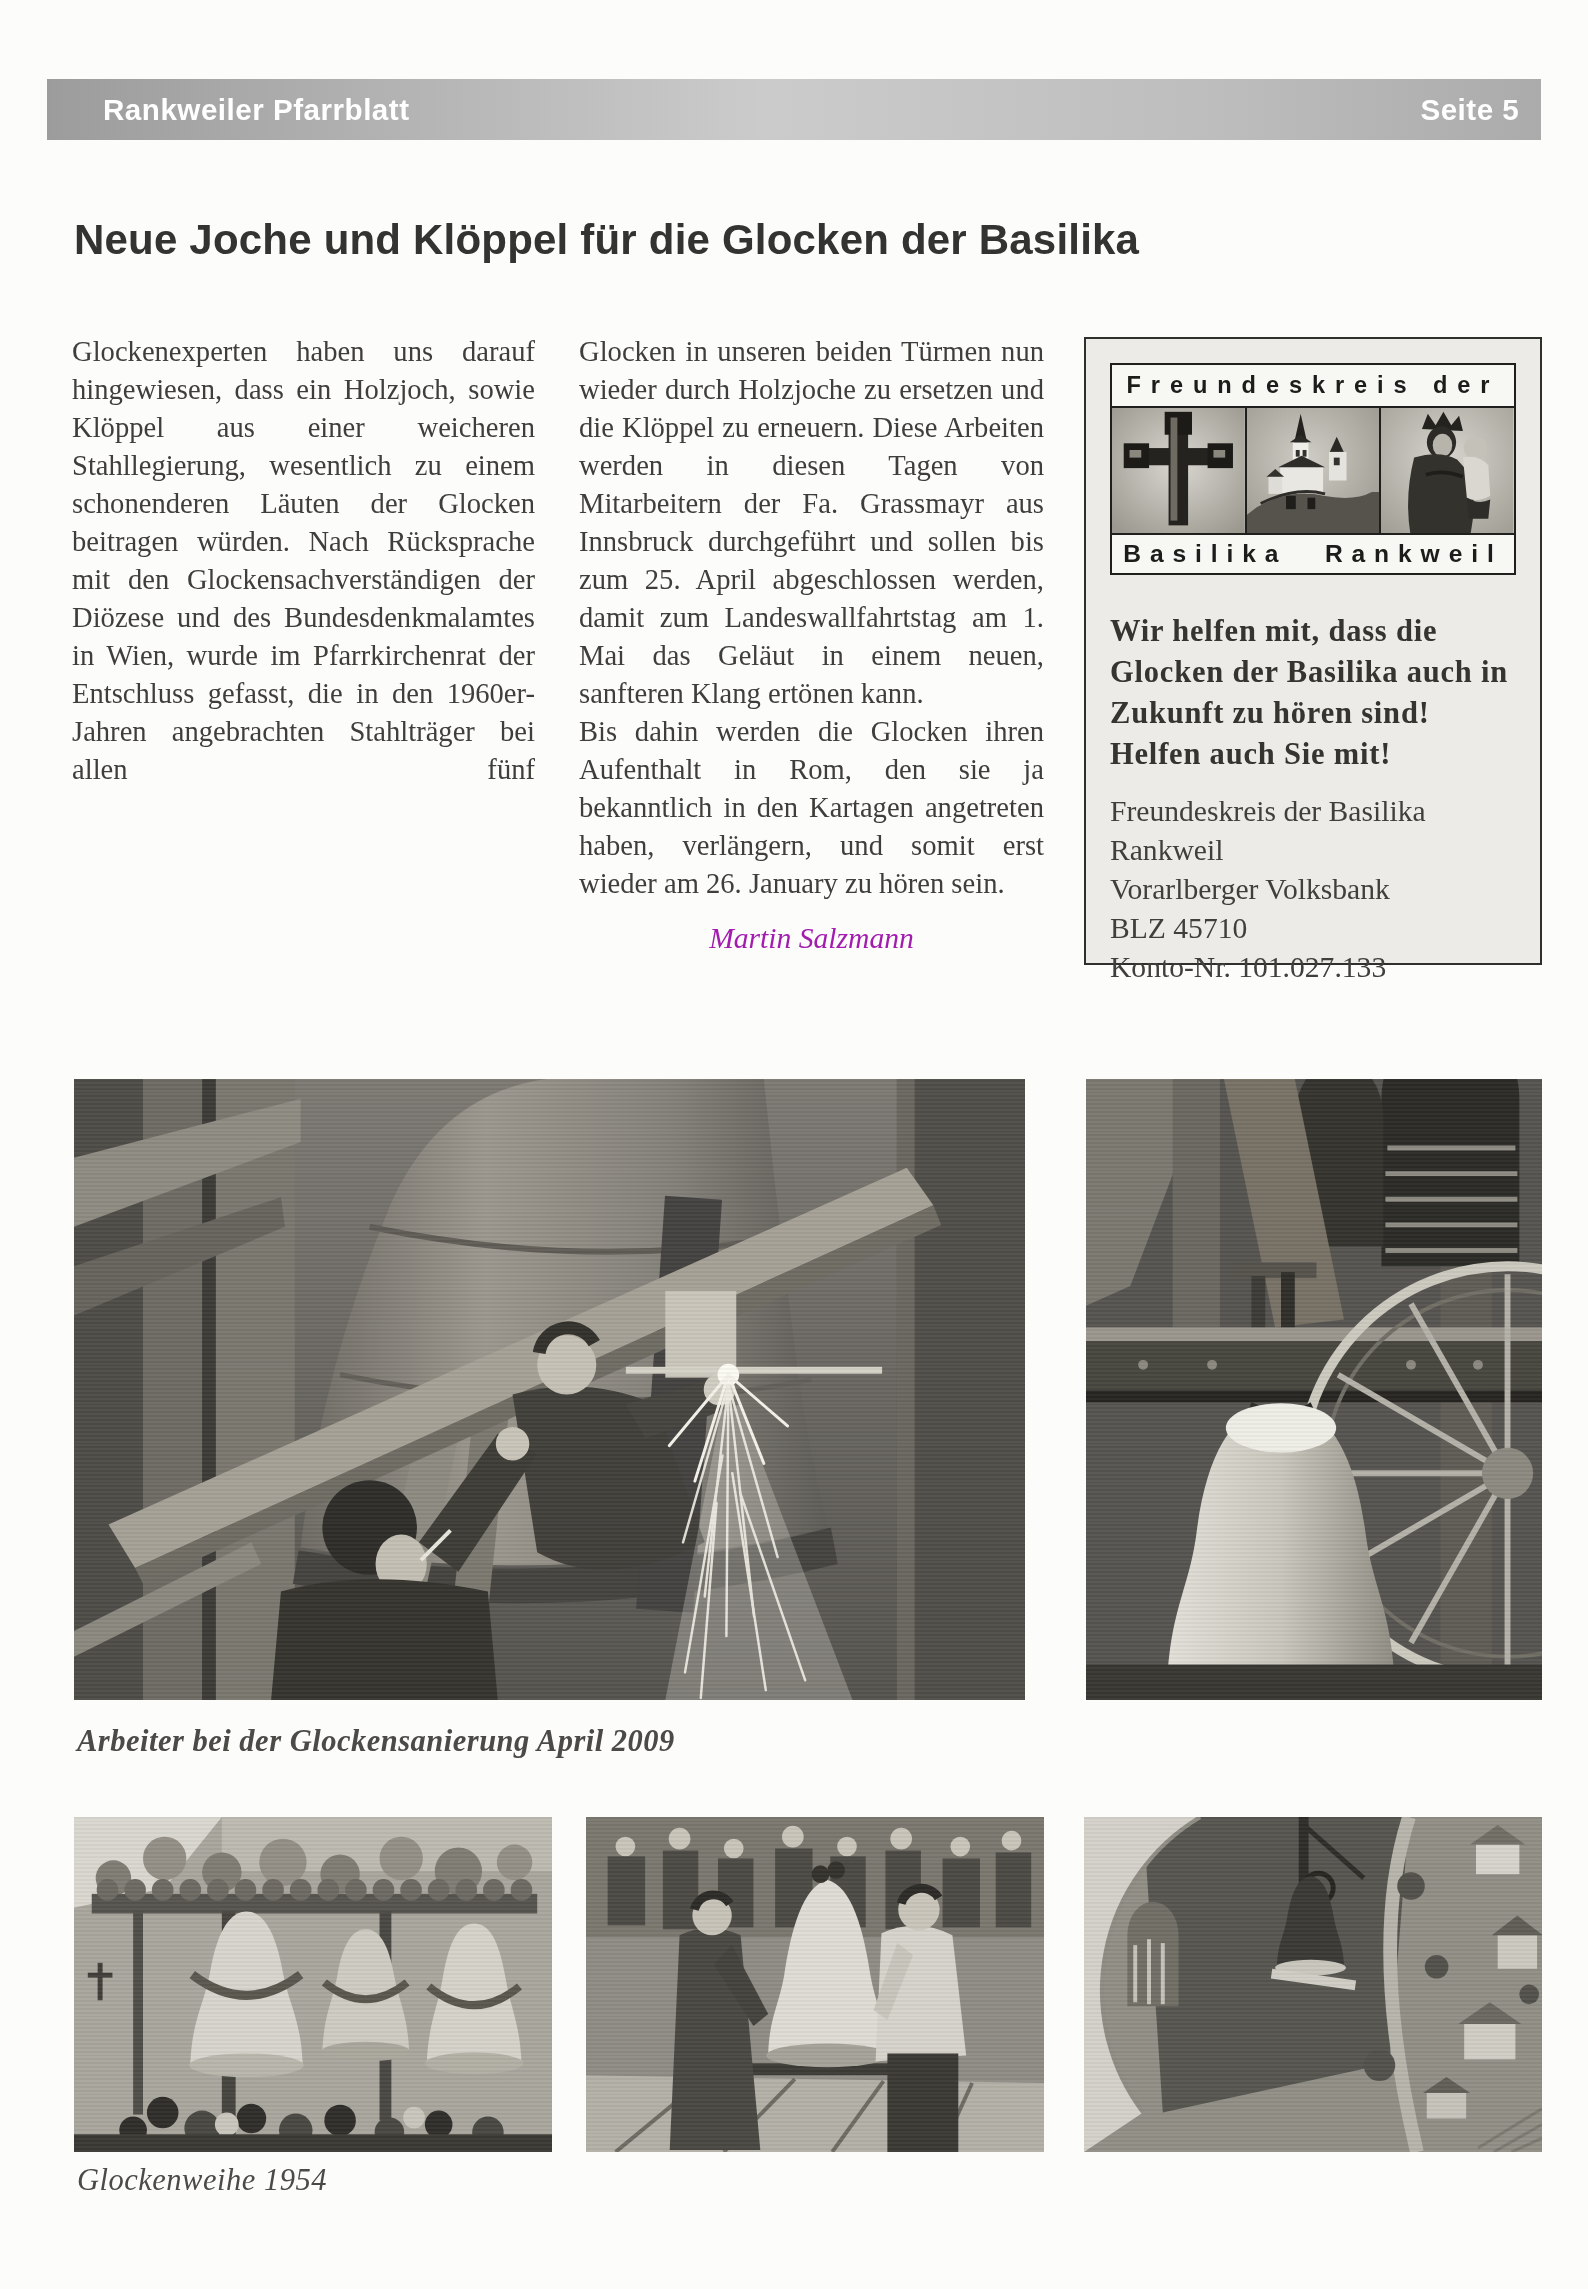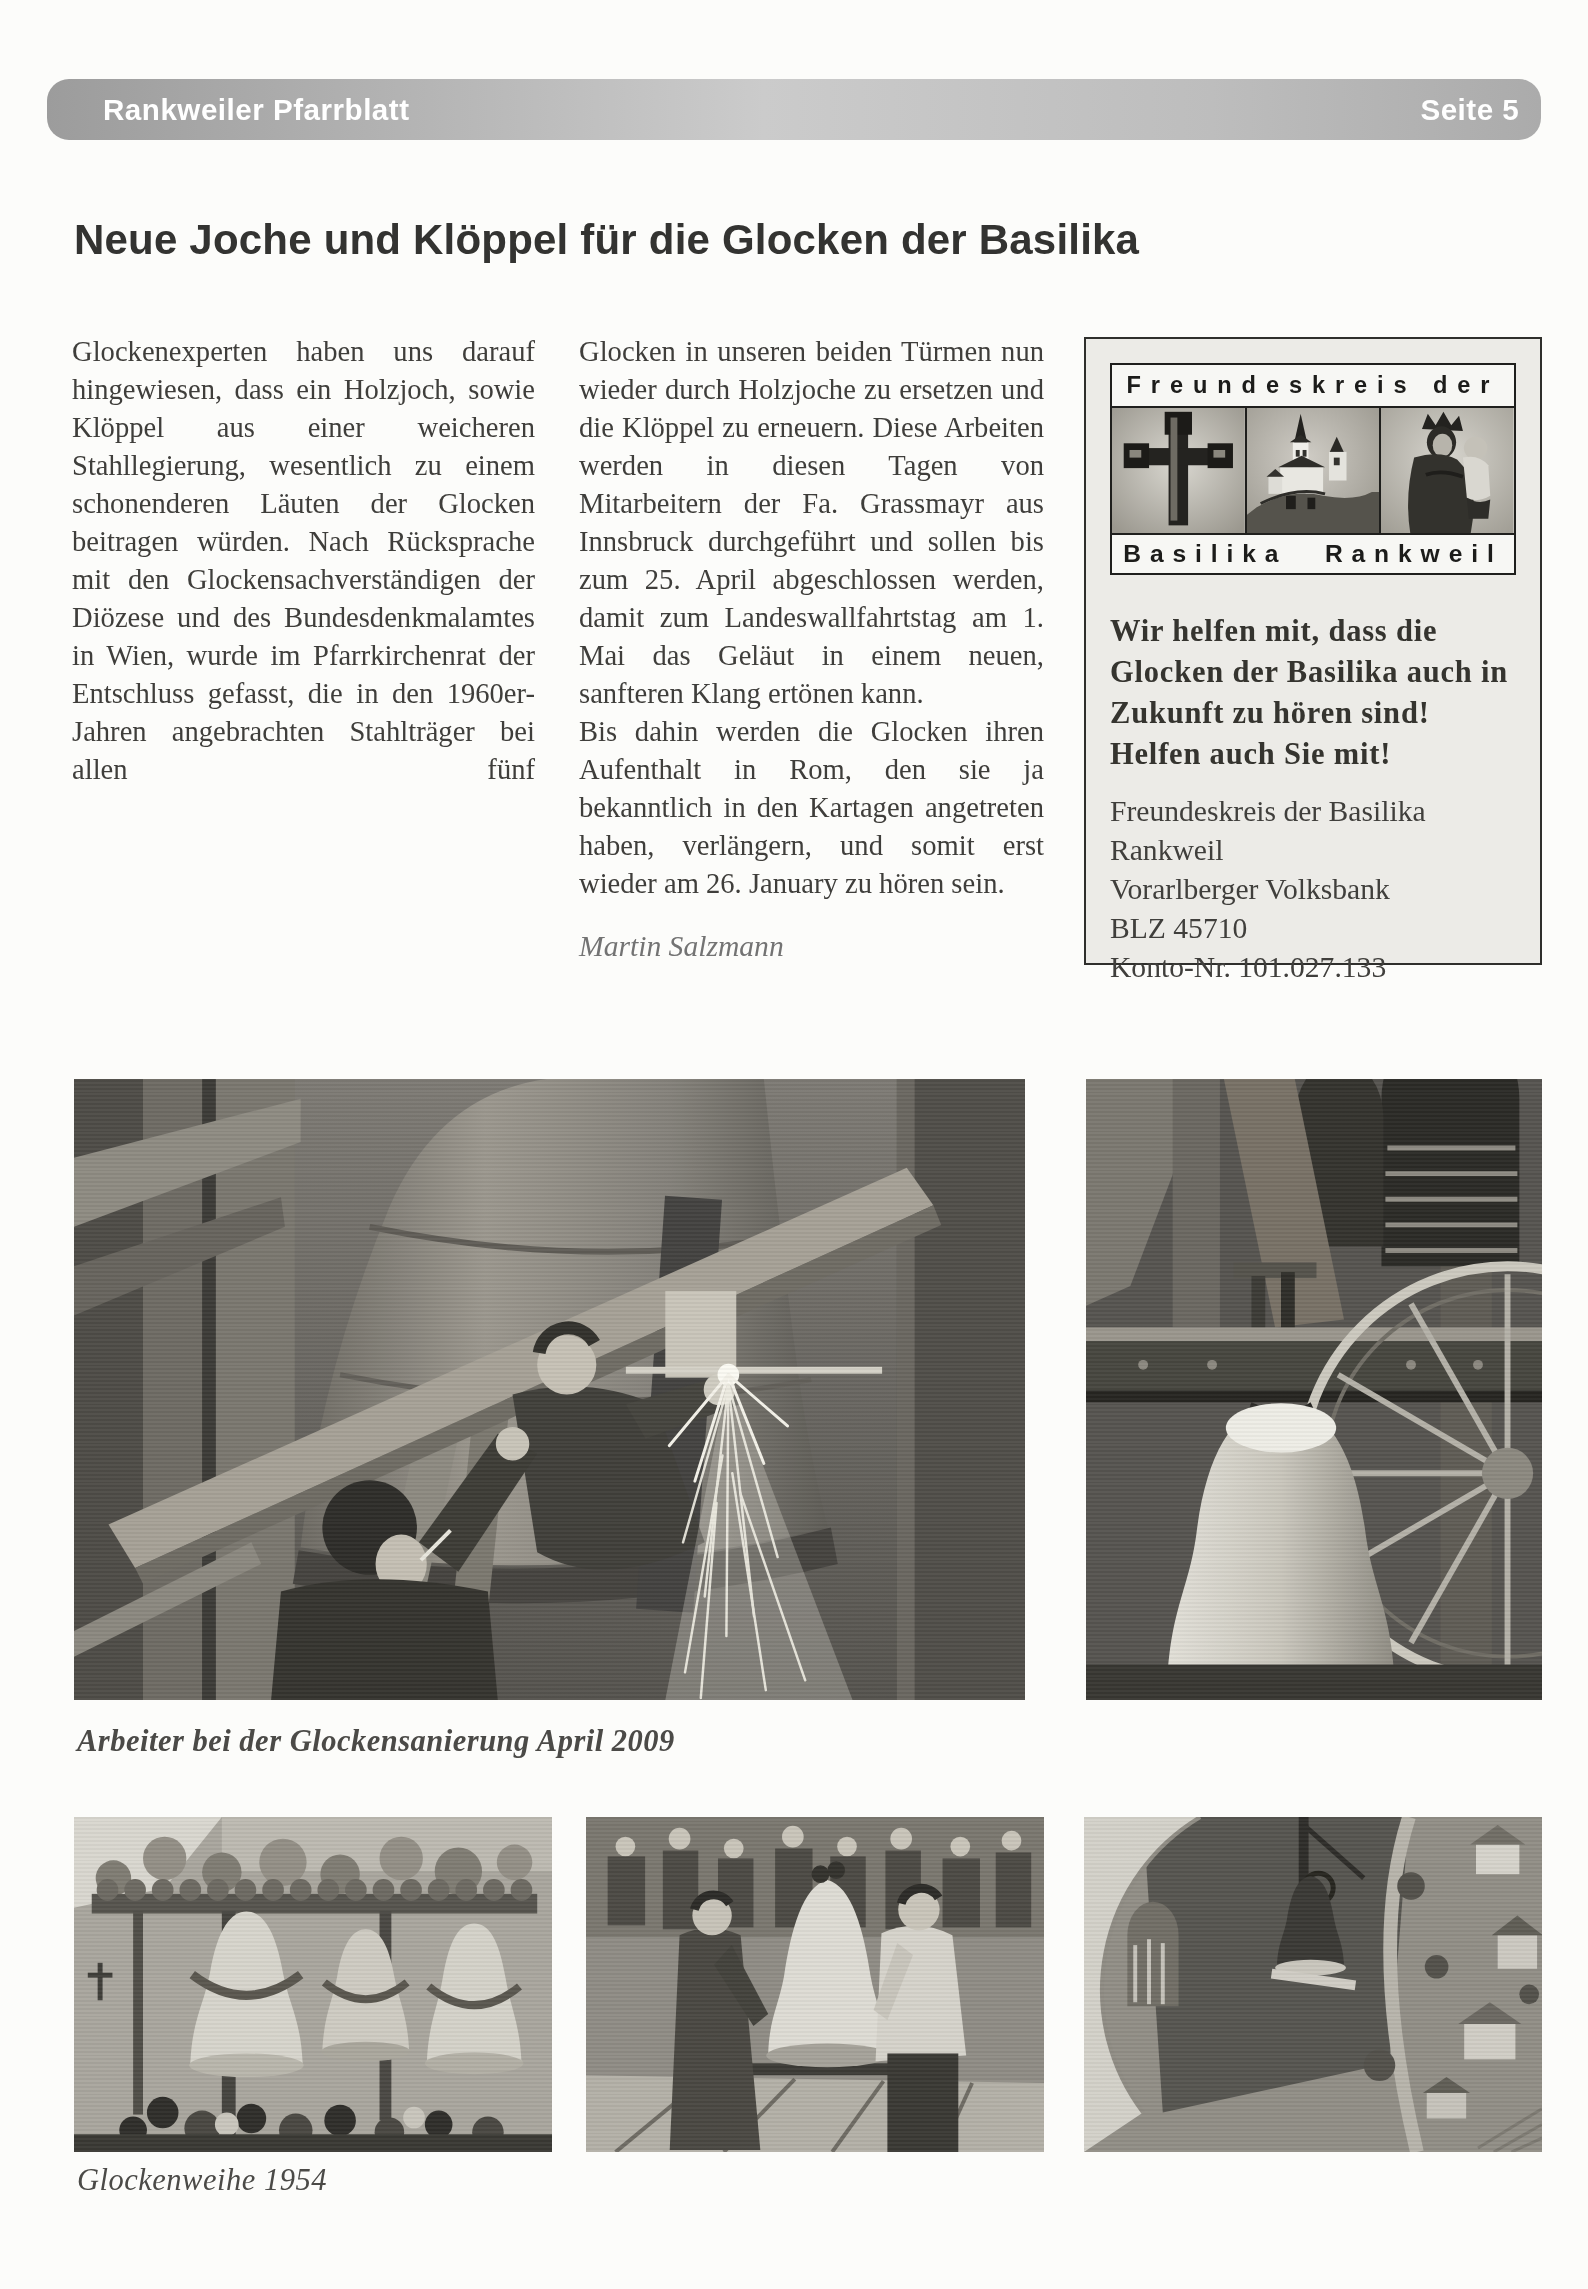--- a/index.html
+++ b/index.html
@@ -12,39 +12,39 @@
   #header-bar{
     position:absolute; left:47px; top:79px; width:1494px; height:61px;
     background:linear-gradient(to right,
       var(--header-bar-left,#9c9c9c) 0%,
       var(--header-bar-mid,#cbcbcb) 48%,
       #bdbdbd 78%,
       var(--header-bar-right,#ababab) 100%);
     display:flex; align-items:center; justify-content:space-between;
     box-sizing:border-box; padding:0 21.7px 0 56px;
     font-family:"Liberation Sans", sans-serif; font-weight:bold;
-    font-size:29.6px; color:#ffffff; letter-spacing:0.5px;border-radius:22px;
+    font-size:29.6px; color:#ffffff; letter-spacing:0.5px;
   }
   
   #headline{
     position:absolute; left:74px; top:216px; width:1281px;
     font-family:"Liberation Sans", sans-serif; font-weight:bold;
     font-size:42px; color:var(--headline-text,#333331); letter-spacing:0.2px;
   }
   
   .col{
     position:absolute; top:333px;
     font-size:28.6px; line-height:38px; text-align:justify;
     color:var(--body-text,#3f3e3b); hyphens:auto;
   }
   .col p{margin:0;}
   .col p.cont{text-align-last:justify;}
   #col1{left:72px;  width:463px;}
   #col2{left:579px; width:465px;}
-  #byline{margin-top:24px; text-align:left; font-style:italic; font-size:29.6px; color:#737373;}
+  #byline{margin-top:16px; text-align:center; font-style:italic; font-size:29.6px; color:#a21caf;}
   
   #sidebar-box{
     position:absolute; left:1084px; top:337px; width:458px; height:628px;
     background:var(--sidebar-bg,#ecebe7);
     border:2px solid var(--sidebar-border,#2f2f2c); box-sizing:border-box;
   }
   #logo{
     position:absolute; left:1110px; top:363px; width:406px; height:212px;
     background:#f7f7f4; border:2px solid #1f1f1d; box-sizing:border-box;
     display:flex; flex-direction:column;

